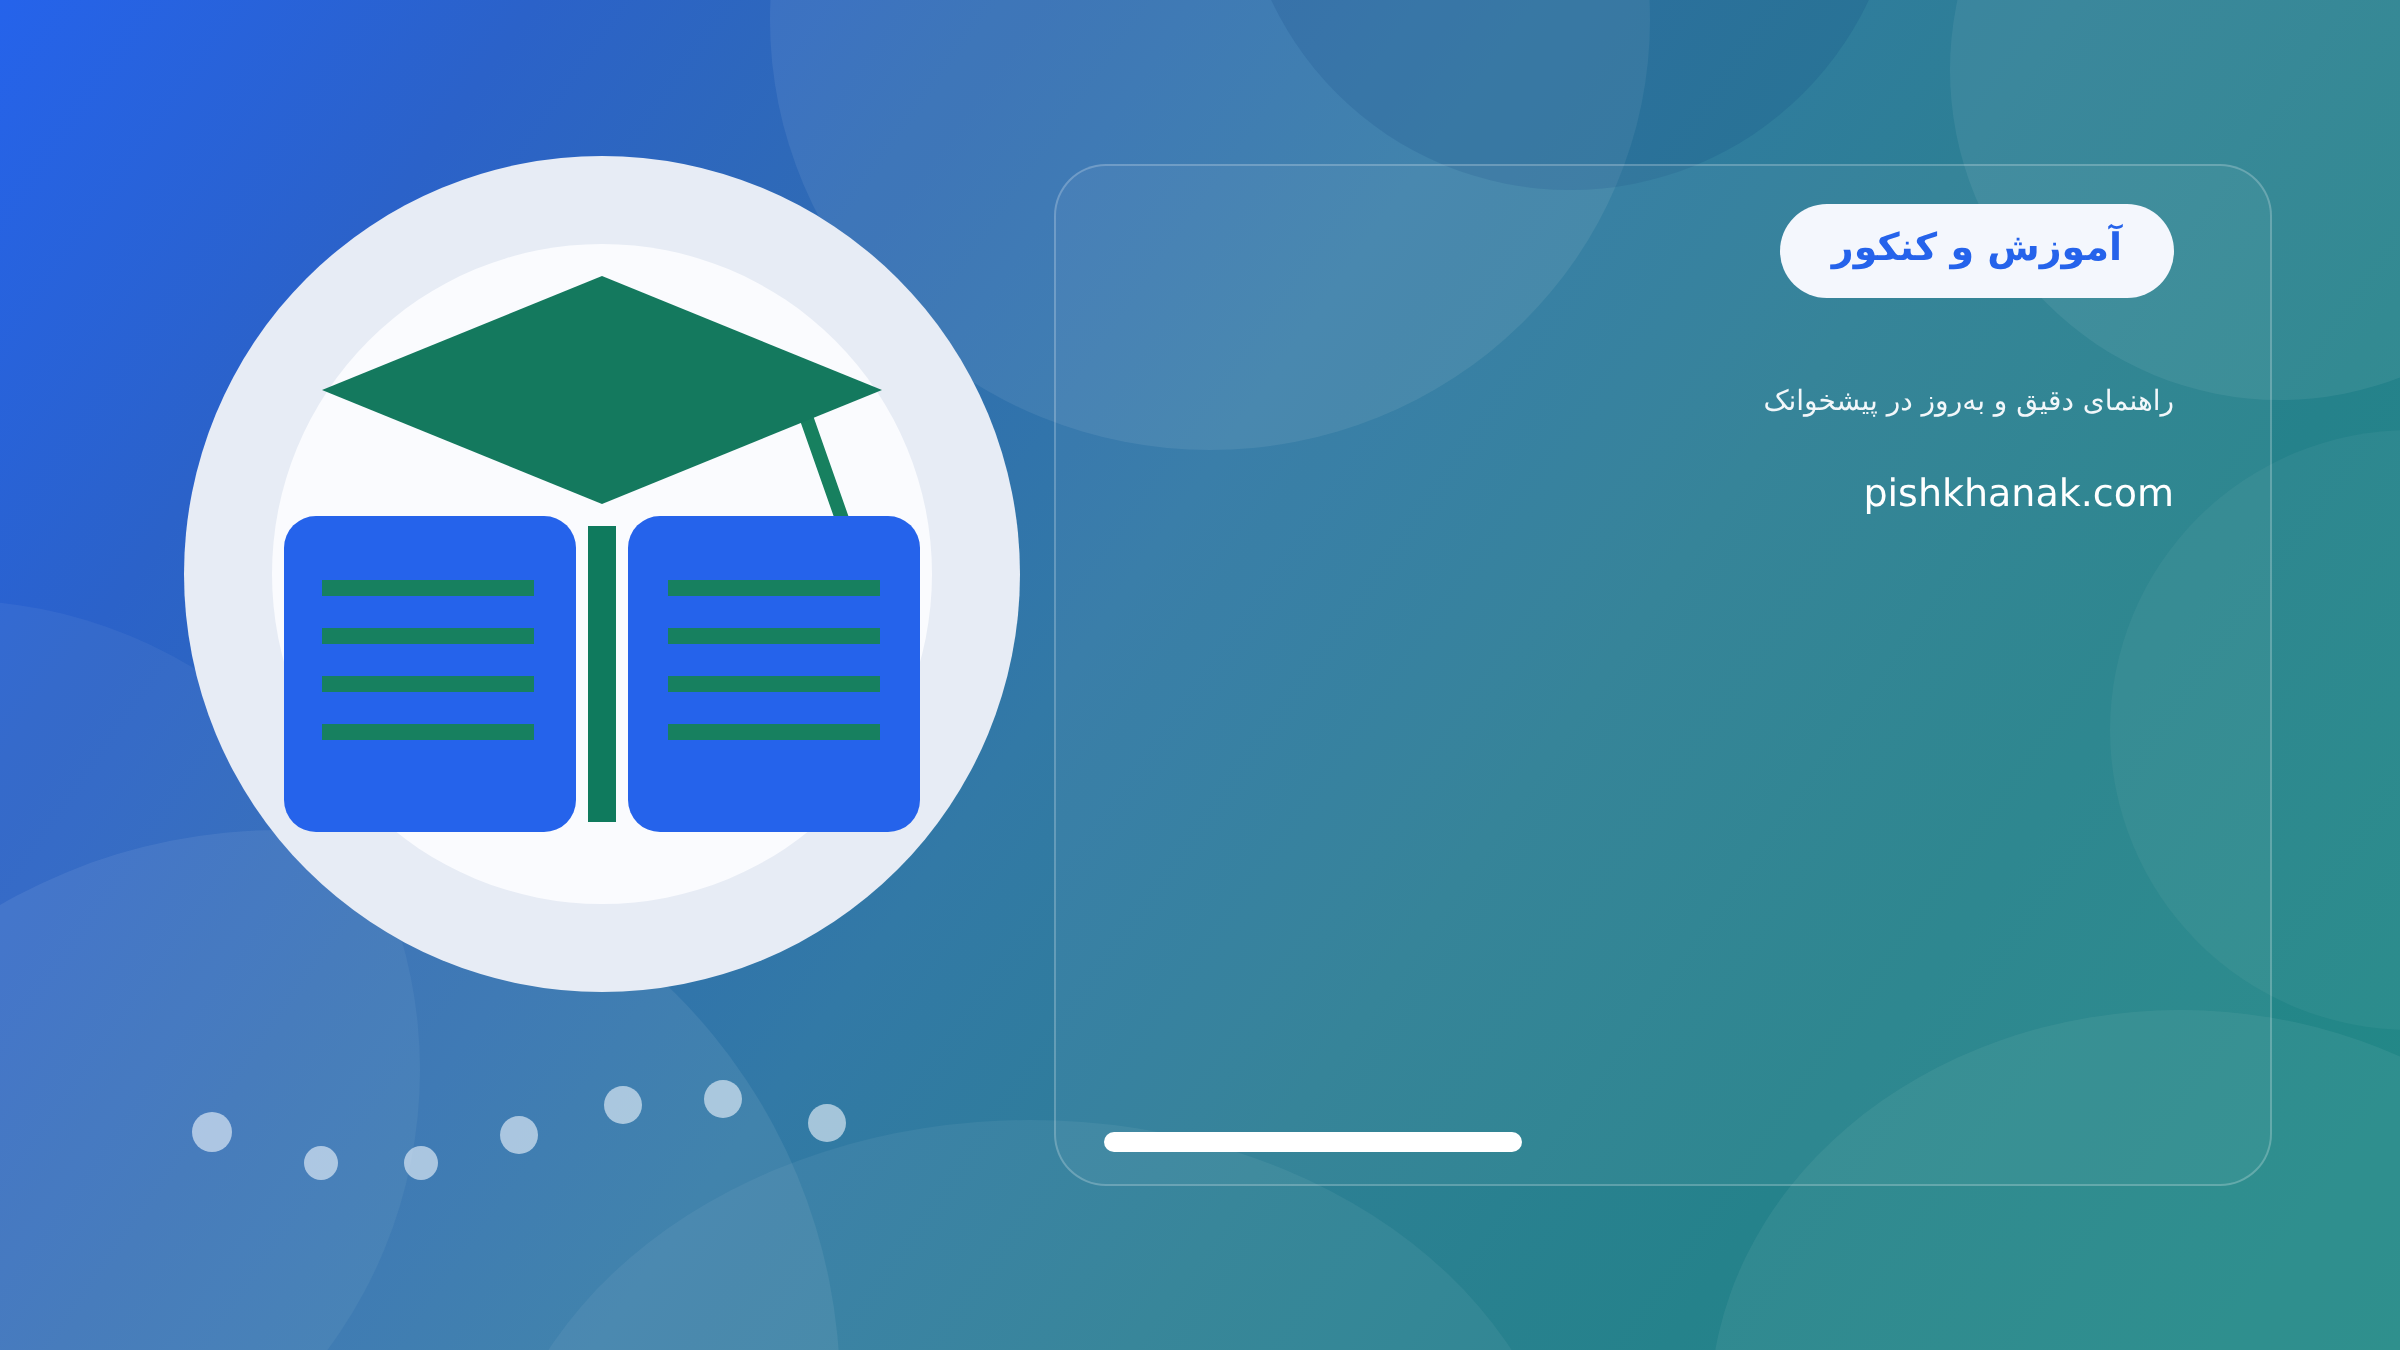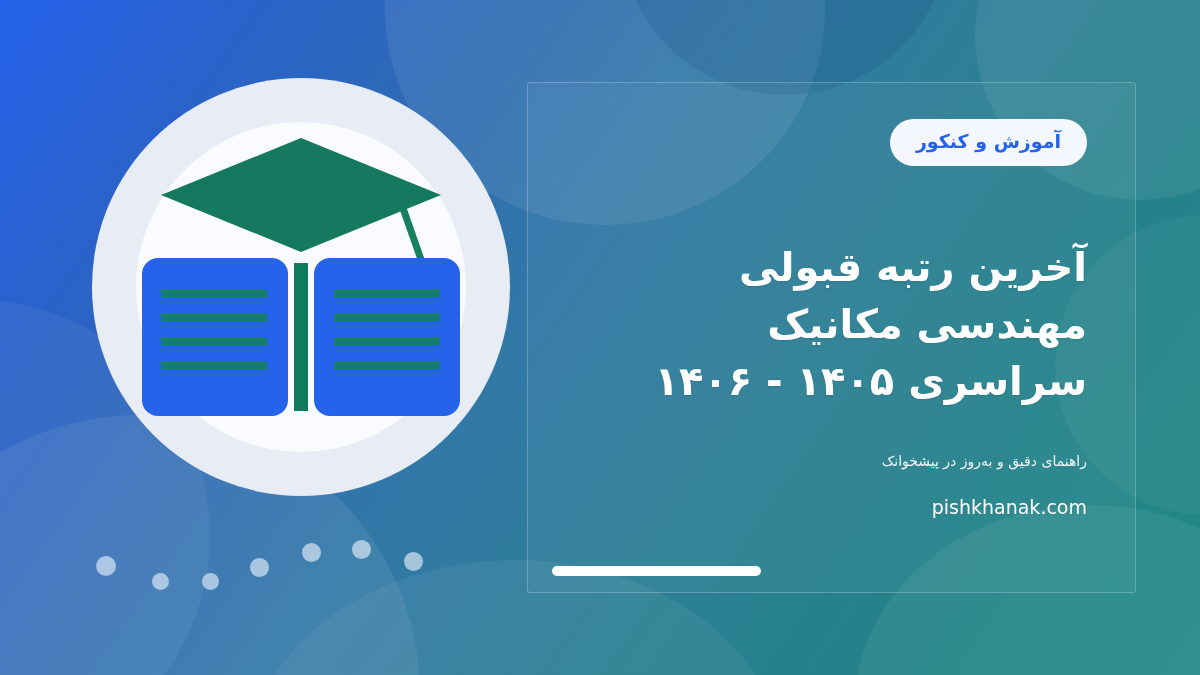--- a/index.html
+++ b/index.html
@@ -82,24 +82,24 @@
     background:#fafbfe;
     position:relative;
   }
   .icon-svg{ position:absolute; left:0; top:0; }
 
   
   .card{
     position:absolute;
     left:527px; top:82px;
     width:609px; height:511px;
-    border-radius:3px;
+    border-radius:26px;
     border:1px solid rgba(255,255,255,0.22);
     background:rgba(255,255,255,0.045);
-    padding:36px 48px 0 48px;
+    padding:19px 48px 0 48px;
     direction:rtl;
     text-align:right;
   }
 
   .badge{
     display:inline-block;
     background:#f4f7fd;
     color:#2563eb;
     font-size:19px;
     font-weight:700;
@@ -196,21 +196,20 @@
           <line x1="198" y1="220" x2="304" y2="220"></line>
           <line x1="198" y1="244" x2="304" y2="244"></line>
         </g>
       </svg>
     </div>
   </div>
 
   <div class="card">
     <div class="badge">آموزش و کنکور</div>
 
-    <div class="title">آخرین رتبه قبولی مهندسی مکانیک سراسری ۱۴۰۵ - ۱۴۰۶</div>
 
     <div class="subtitle">راهنمای دقیق و به‌روز در پیشخوانک</div>
 
     <div class="domain">pishkhanak.com</div>
 
     <div class="accent-bar"></div>
   </div>
 
 </div>
 

